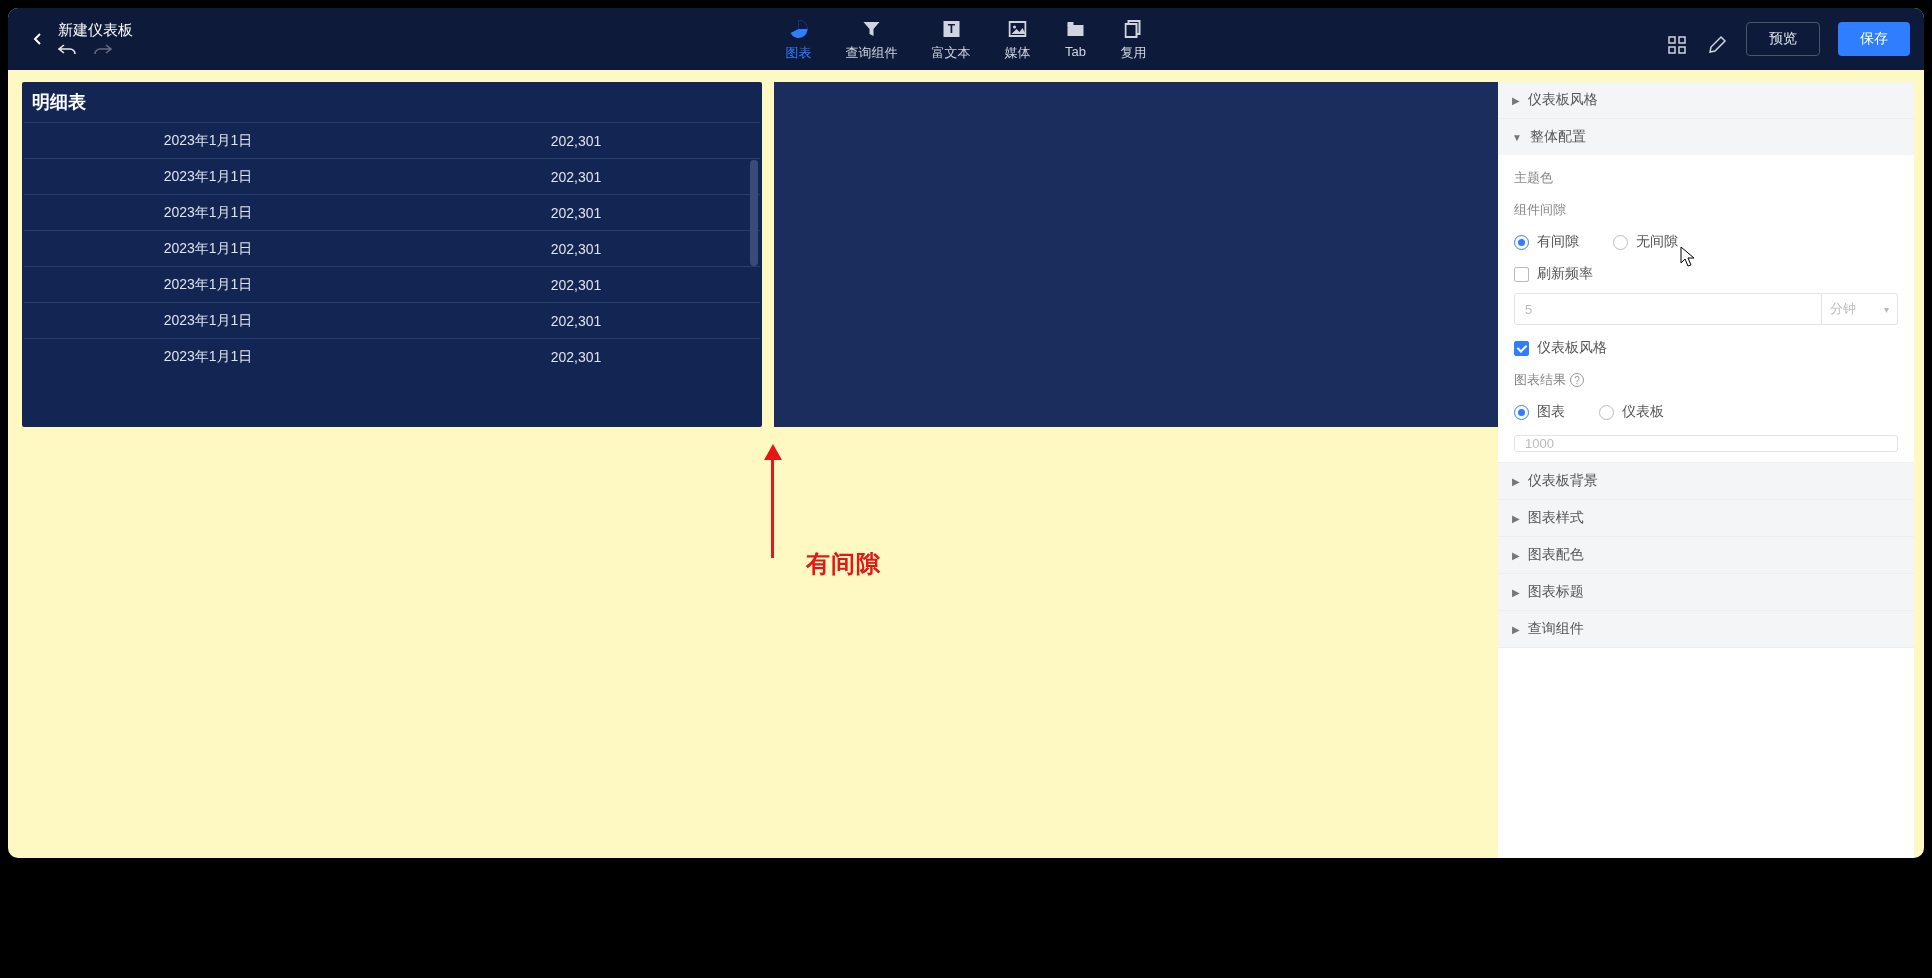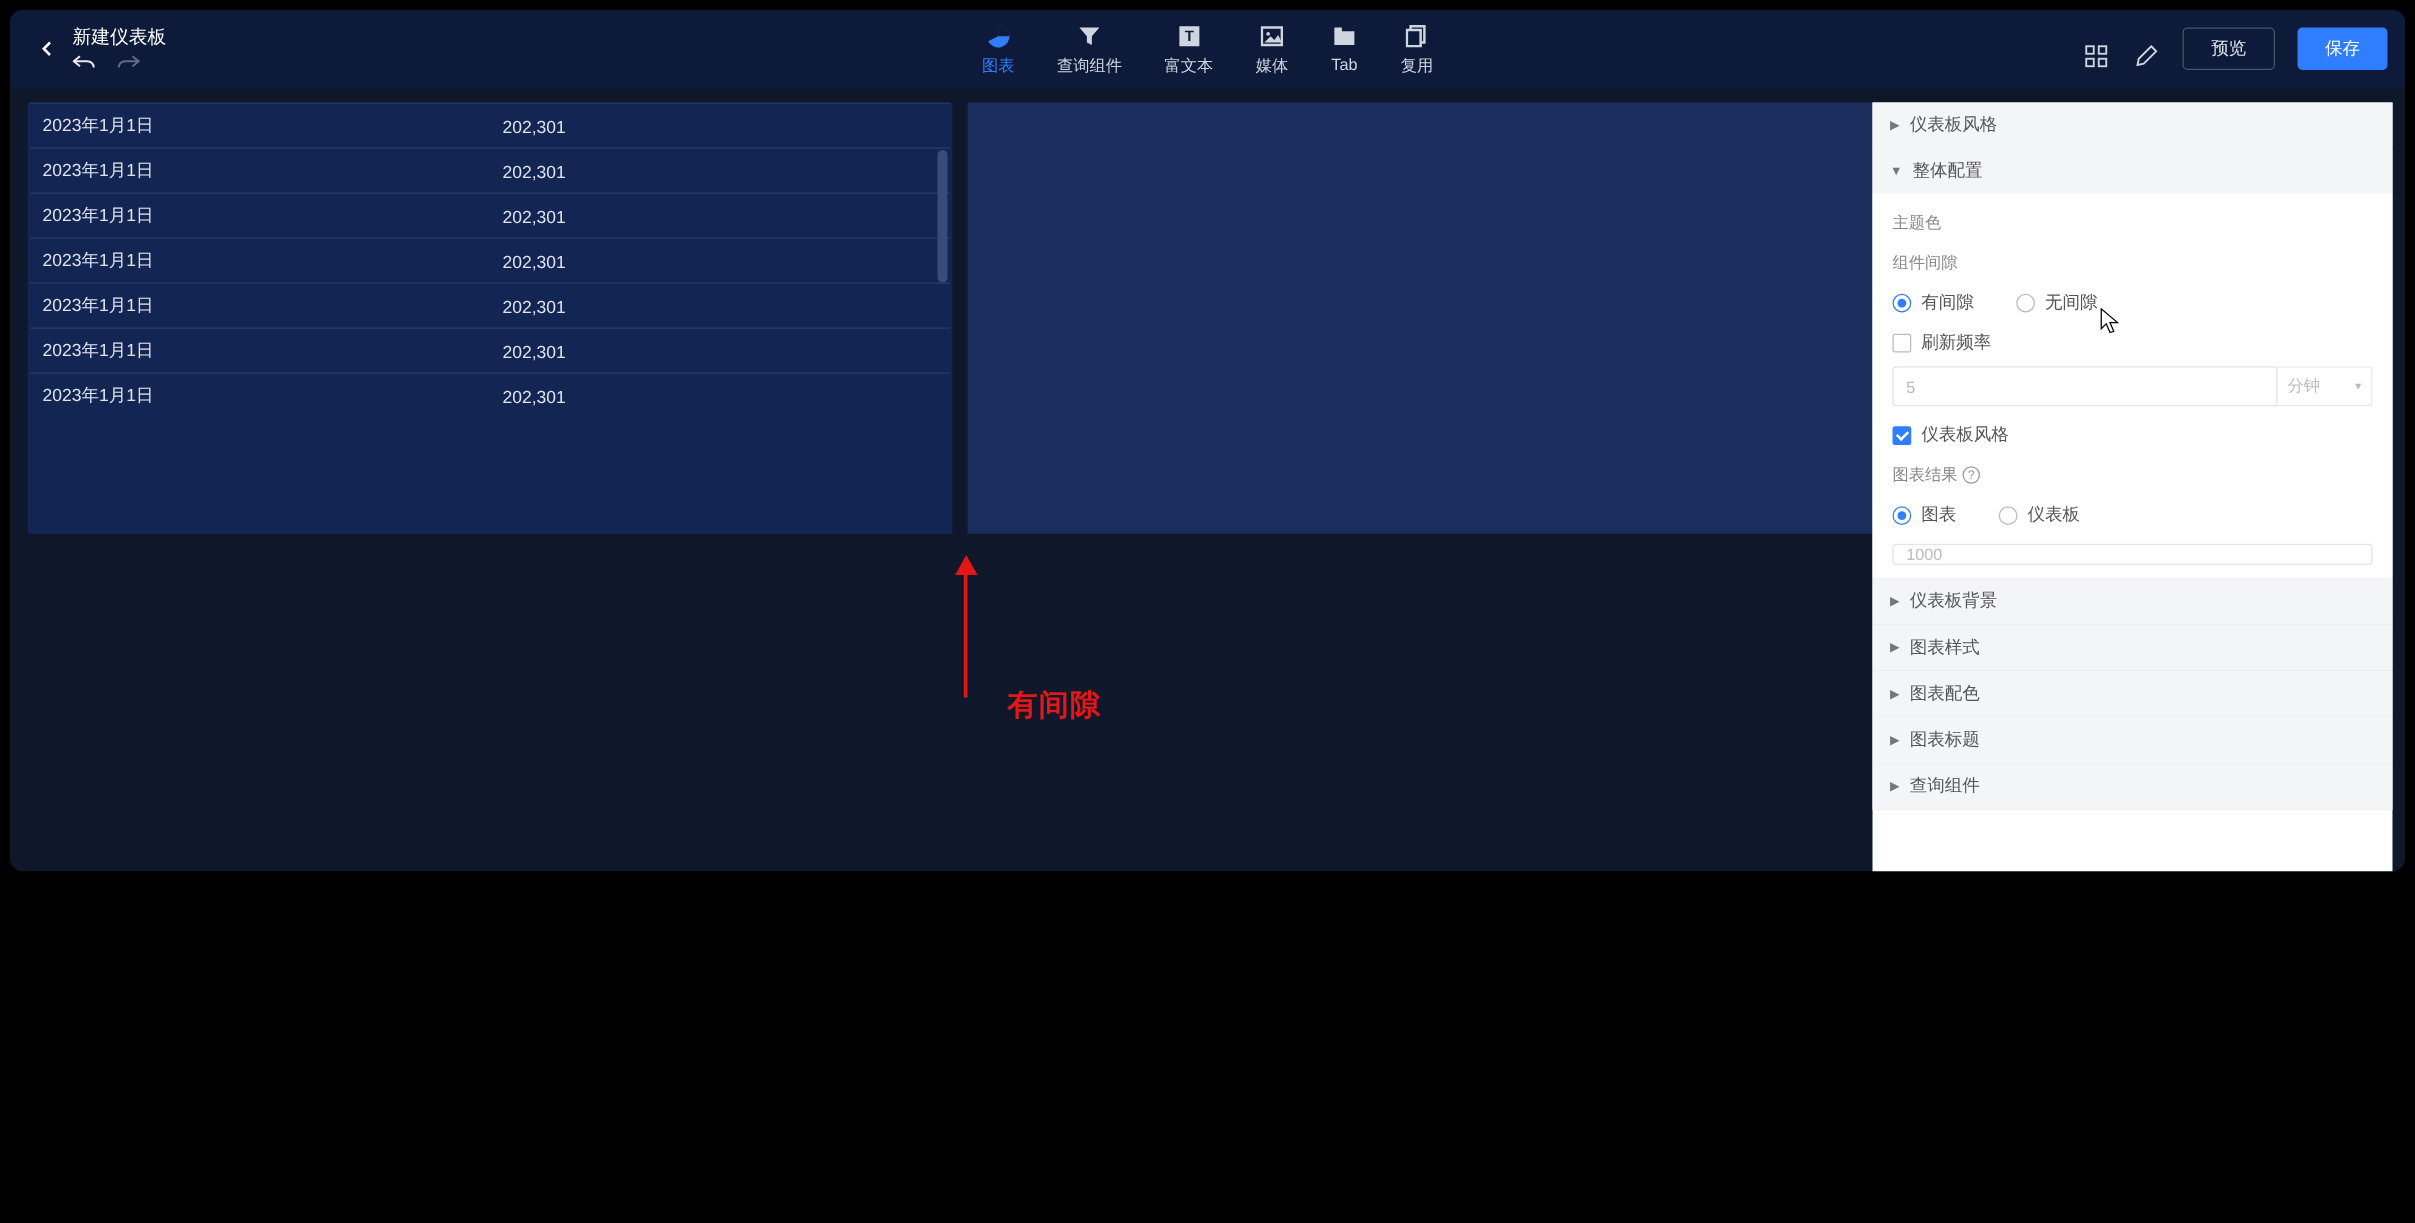--- a/index.html
+++ b/index.html
@@ -1,18 +1,18 @@
 <!DOCTYPE html>
 <html><head>
 <meta charset="utf-8">
 <style>
 *{box-sizing:border-box;margin:0;padding:0;font-family:"PingFang SC","Microsoft YaHei",sans-serif}
 html,body{width:1932px;height:978px;overflow:hidden}
 body{background:#000;position:relative}
-.frame{position:absolute;left:8px;top:8px;width:1916px;height:689px;background:#0f172a;border-radius:10px;overflow:hidden}
+.frame{position:absolute;left:8px;top:8px;width:1916px;height:850px;background:#fef9c3;border-radius:10px;overflow:hidden}
 
 
 .topbar{height:62px;background:#0d1a3a;display:flex;align-items:center;color:#fff;padding:0 14px;font-size:15px}
 .back{width:32px;height:32px;display:flex;align-items:center;justify-content:center;cursor:pointer}
 .title-area{display:flex;flex-direction:column;justify-content:center;margin-left:4px}
 .title{font-size:15px;line-height:18px}
 .undo-row{display:flex;gap:18px;margin-top:4px}
 .undo,.redo{width:18px;height:14px;cursor:pointer;opacity:.9}
 .redo{opacity:.35}
 
@@ -30,21 +30,21 @@
 
 .canvas{position:absolute;left:14px;top:74px;display:flex;gap:12px}
 .panel{width:740px;height:345px;background:#132553;border-radius:2px;display:flex;flex-direction:column}
 .panel-title{color:#fff;font-size:18px;font-weight:600;padding:8px 10px}
 .table{flex:1;display:flex;flex-direction:column;padding:0 2px}
 .thead,.trow{display:flex;height:36px;align-items:center;font-size:14px}
 .thead{background:#6c79c5;color:#fff}
 .thead .tcell{border-right:1px solid #5463b4}
 .trow{background:#132553;color:#e0e4ee;border-top:1px solid #2a3c6b}
 .tcell{width:50%;padding:0 10px}
-.tcell.right{text-align:left}
+.tcell.right{text-align:center}
 .tscroll{position:absolute;right:2px;top:38px;width:8px;height:106px;background:#3a4a7a;border-radius:4px}
 .tbody{position:relative;flex:1;overflow:hidden}
 .tfoot{height:36px;display:flex;align-items:center;justify-content:space-between;padding:0 12px;color:#d6dae5;font-size:14px}
 .pager{display:flex;gap:14px;align-items:center}
 .pg{cursor:pointer;min-width:14px;text-align:center}
 .pg.active{color:#2f7eff}
 .pg.chev{color:#9aa3b8}
 
 .panel2{width:730px;height:345px;background:#1b2d5c}
 
@@ -183,20 +183,21 @@
             <path d="M14 2 L18 6 L8 16 L3 17 L4 12 Z" stroke="#cfd4df" fill="none" stroke-width="1.5"></path>
           </svg>
         </div>
       <div class="btn btn-outline">预览</div>
       <div class="btn btn-primary">保存</div>
     </div>
   </div>
 
   <div class="canvas">
     <div class="panel">
+      <div class="panel-title">明细表</div>
       <div class="table">
         <div class="tbody">
           <div class="trow">
               <div class="tcell right">2023年1月1日</div>
               <div class="tcell right">202,301</div>
             </div>
           <div class="trow">
               <div class="tcell right">2023年1月1日</div>
               <div class="tcell right">202,301</div>
             </div>

